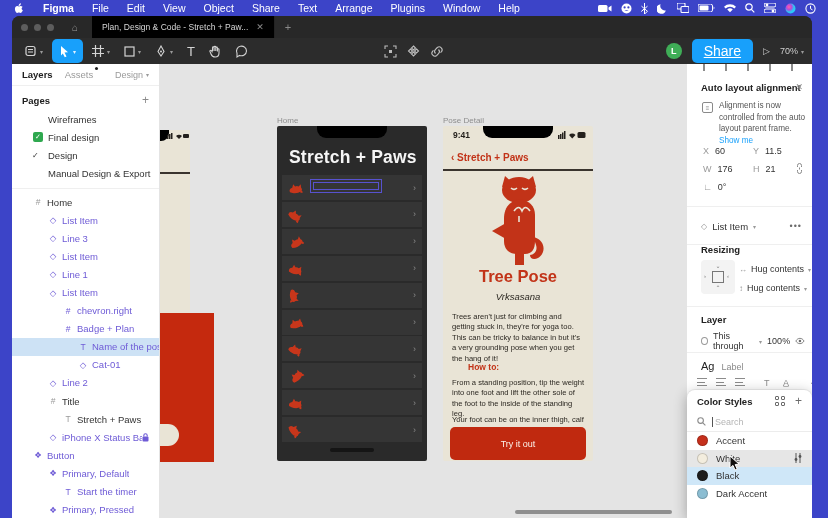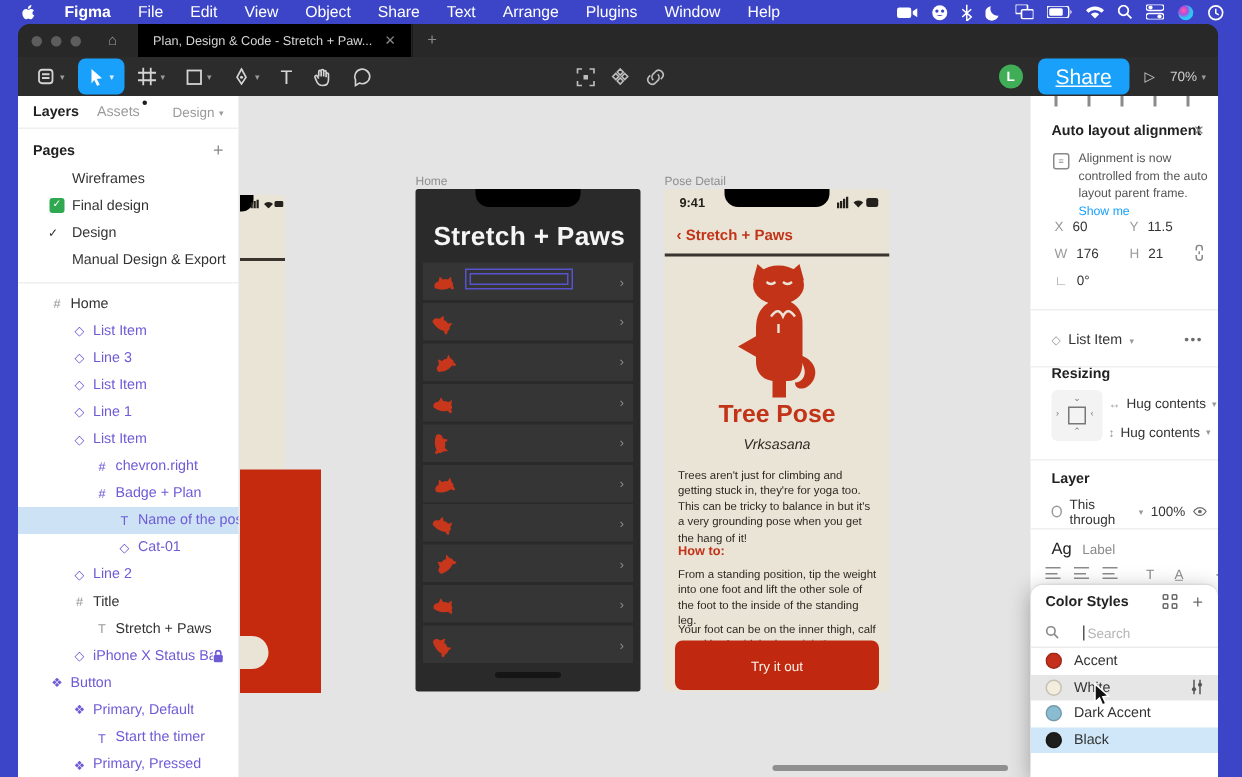--- a/index.html
+++ b/index.html
@@ -121,21 +121,21 @@
   .fmt-row .bars:before{content:"";position:absolute;left:0;top:2.5px;width:8px;height:1.5px;background:#8b8b8b;}
   
   .popup{position:absolute;left:0px;top:326px;width:125px;height:128px;background:#fff;border-radius:8px 8px 0 0;
     box-shadow:0 -1px 0 rgba(0,0,0,.06),0 3px 14px rgba(0,0,0,.3);}
   .pp-head{display:flex;align-items:center;height:22px;padding:0 10px;}
   .pp-title{font-weight:bold;font-size:9.5px;color:#222;}
   .pp-icons{margin-left:auto;display:flex;gap:10px;color:#6b6b6b;align-items:center;}
   .pp-grid{display:inline-grid;grid-template-columns:4px 4px;grid-gap:1.5px;}
   .pp-grid i{width:4px;height:4px;border:1px solid #6b6b6b;border-radius:1px;}
   .pp-plus{font-size:12px;color:#6b6b6b;}
-  .pp-search{display:flex;align-items:center;height:20px;padding:0 10px;border-bottom:1px solid #ececec;gap:16px;}
+  .pp-search{display:flex;align-items:center;height:20px;padding:0 10px;border-bottom:1px solid #ececec;gap:6px;}
   .pp-search .ph{color:#b5b5b5;font-size:9px;border-left:1px solid #555;padding-left:2px;}
   .style-row{display:flex;align-items:center;height:17.5px;padding:0 10px;gap:8px;font-size:9.5px;color:#333;}
   .style-row.hover{background:#e6e6e6;}
   .style-row.selected{background:#cfe7f8;}
   .swatch{width:11px;height:11px;border-radius:50%;border:1px solid rgba(0,0,0,.18);}
   .style-row .adjust{margin-left:auto;color:#555;}
   
   .cursor{position:absolute;left:729px;top:455px;z-index:60;}
   svg{display:block;}
 </style>
@@ -605,21 +605,21 @@
               <path d="M23 13 q3 2.6 6 0"></path>
                 <path d="M34 13 q3 2.6 6 0"></path>
               <path d="M26 36 q5 -7 8 0 q3 -7 8 0"></path>
               <path d="M31 41 v6"></path>
             </g>
           </svg>
         </span>
         <span class="p2-title">Tree Pose</span>
         <span class="p2-sub">Vrksasana</span>
         <span class="p2-p" style="top:186px;">Trees aren't just for climbing and getting stuck in, they're for yoga too. This can be tricky to balance in but it's a very grounding pose when you get the hang of it!</span>
-        <span class="p2-howto" style="top:236px;">How to:</span>
+        <span class="p2-howto" style="top:236px;margin-left:16px;">How to:</span>
         <span class="p2-p" style="top:252px;">From a standing position, tip the weight into one foot and lift the other sole of the foot to the inside of the standing leg.</span>
         <span class="p2-p" style="top:289px;">Your foot can be on the inner thigh, calf or ankle. Avoid the knee joint!</span>
         <span class="p2-btn">Try it out</span>
       </div>
 
       <span class="hscroll"></span>
     </div>
 
     <div class="sidebar-right">
       <div class="sr-cliprow">
@@ -733,27 +733,27 @@
   <span class="adjust">
                 <svg width="8" height="10" viewBox="0 0 8 10">
                   <g stroke="#555" stroke-width="1">
                     <path d="M2 0v10M6 0v10"></path>
                   </g>
                   <circle cx="2" cy="6.5" r="1.4" fill="#555"></circle>
                   <circle cx="6" cy="3.5" r="1.4" fill="#555"></circle>
                 </svg>
               </span>
             </div>
+            <div class="style-row selected">
+    <span class="swatch" style="background: rgb(29, 29, 29);"></span>
+    <span class="sname">Black</span>
+  </div>
             <div class="style-row">
     <span class="swatch" style="background: rgb(139, 189, 210);"></span>
     <span class="sname">Dark Accent</span>
-  </div>
-            <div class="style-row selected">
-    <span class="swatch" style="background: rgb(29, 29, 29);"></span>
-    <span class="sname">Black</span>
   </div>
           </div>
       </div>
     </div>
   </div>
 
   <span class="cursor">
     <svg width="12" height="17" viewBox="0 0 12 17">
         <path d="M1 1l0 12 3-2.6 2 4.6 2.2-1L6.2 9.6 10 9z" fill="#111" stroke="#fff" stroke-width="1"></path>
       </svg>

